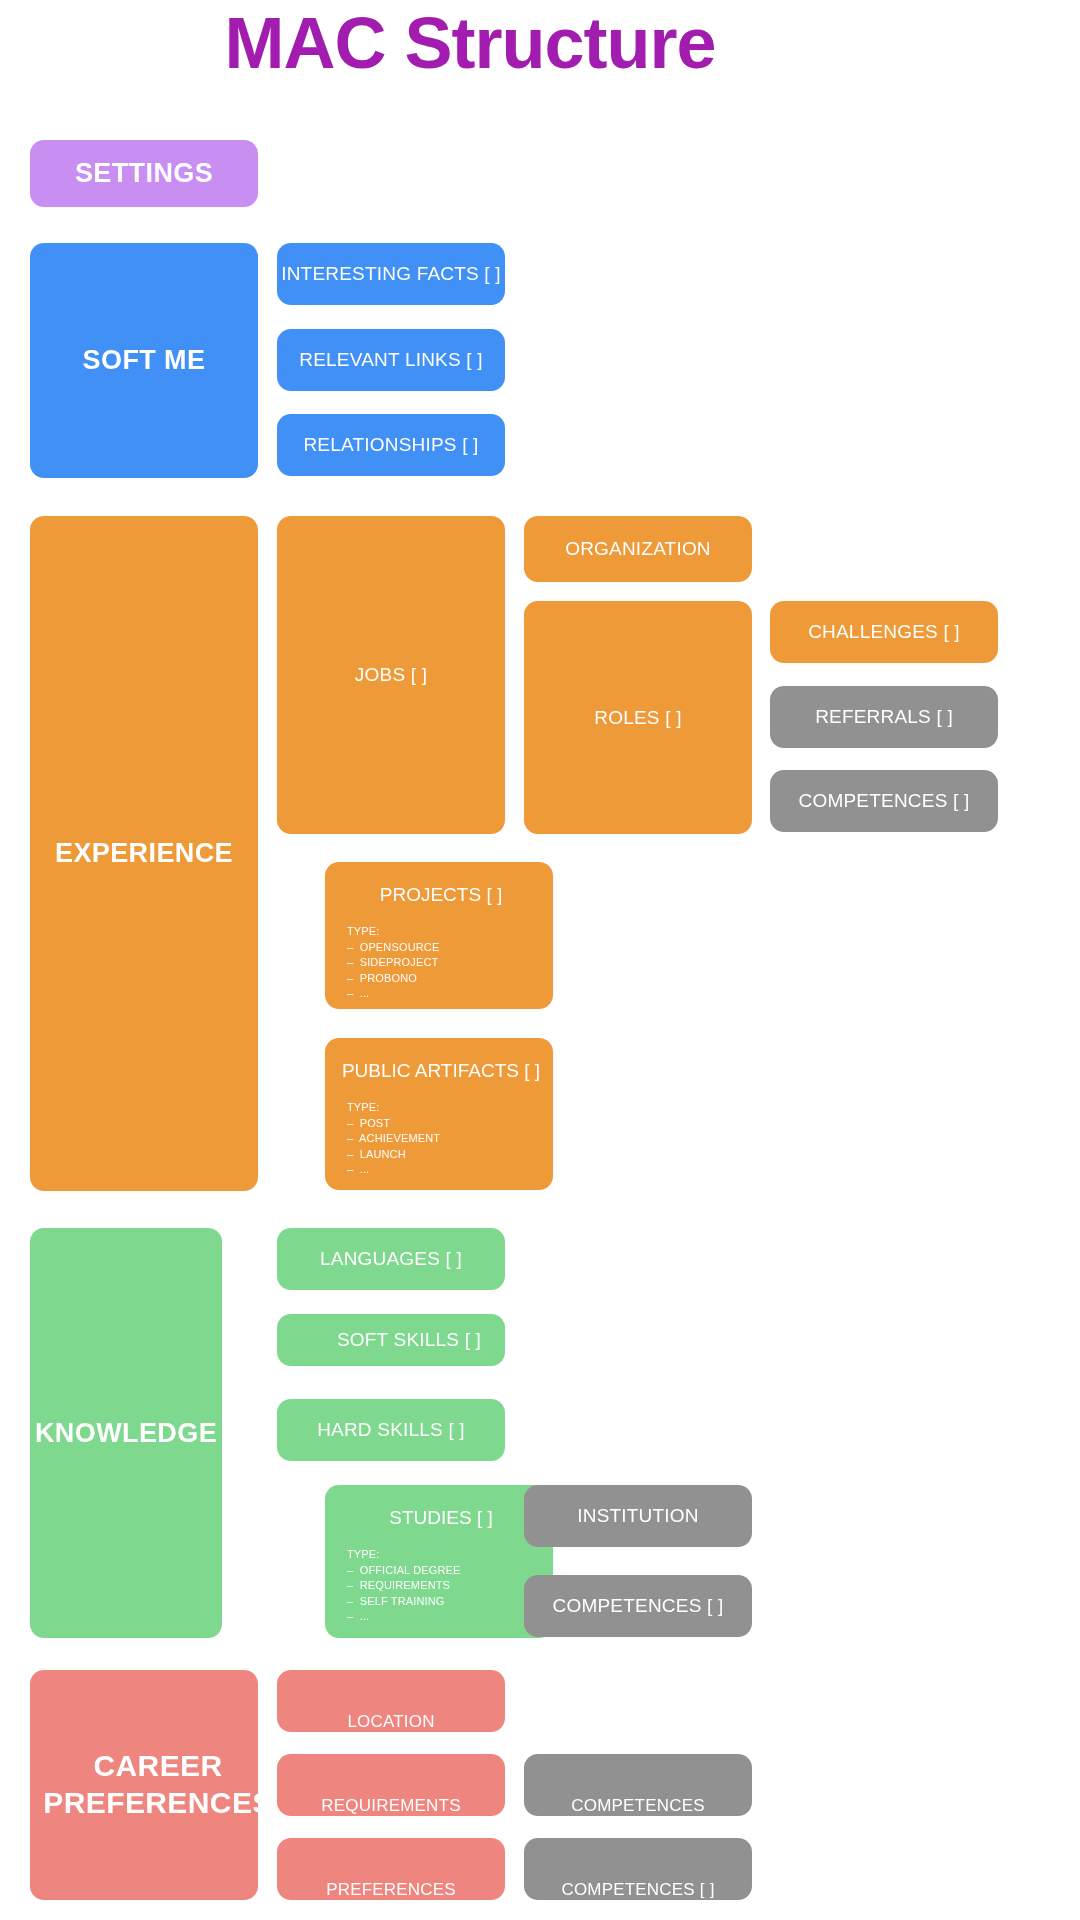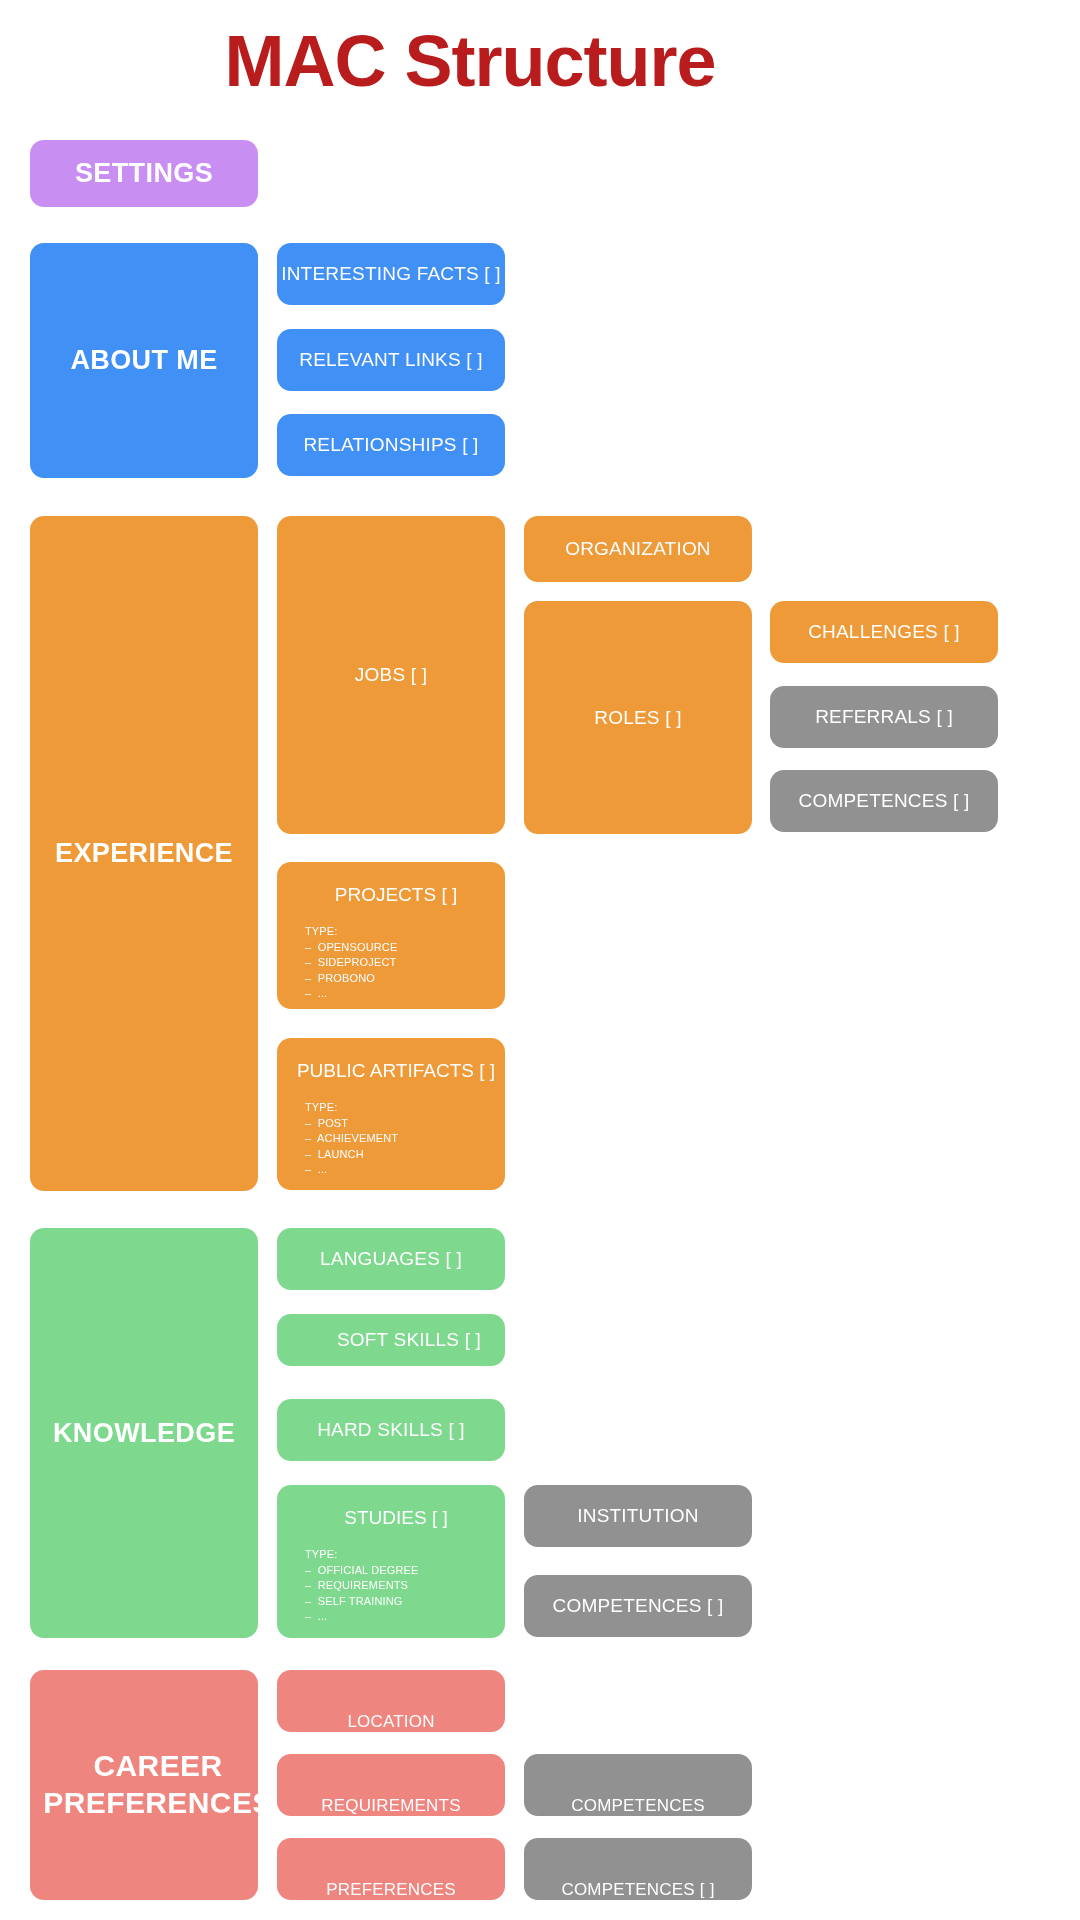--- a/index.html
+++ b/index.html
@@ -12,27 +12,27 @@
     width: 1080px;
     height: 1920px;
     font-family: "Liberation Sans", sans-serif;
     position: relative;
     overflow: hidden;
   }
 
   #page-title {
     position: absolute;
     left: 0;
-    top: 22px;
+    top: 4px;
     width: 940px;
     text-align: center;
     font-size: 72px;
     font-weight: bold;
     letter-spacing: -1px;
-    color: #b91c1c;
+    color: #a21caf;
     line-height: 1.1;
   }
 
   .node {
     position: absolute;
     border-radius: 14px;
     color: #ffffff;
     display: flex;
     flex-direction: column;
     align-items: center;
@@ -71,21 +71,22 @@
     font-size: 17px;
     font-weight: normal;
     letter-spacing: 0.2px;
     justify-content: flex-end;
   }
 
   
   .node.with-list {
     justify-content: flex-start;
     align-items: stretch;
-    padding: 22px 0 0 10px;
+    padding: 22px 0 0 4px;
+    margin-left: 48px;
   }
   .node.with-list .node-label {
     text-align: center;
     font-size: 19px;
     width: 100%;
   }
   .type-block {
     margin-top: 18px;
     padding-left: 18px;
     text-align: left;
@@ -99,21 +100,21 @@
 </head>
 <body>
 
 <div id="page-title">MAC Structure</div>
 
 <div class="node c-purple t-root" style="left:30px; top:140px; width:228px; height:67px;">
   <span class="node-label">SETTINGS</span>
 </div>
 
 <div class="node c-blue t-root" style="left:30px; top:243px; width:228px; height:235px;">
-  <span class="node-label">ABOUT ME</span>
+  <span class="node-label">SOFT ME</span>
 </div>
 
 <div class="node c-blue t-child" style="left:277px; top:243px; width:228px; height:62px;">
   <span class="node-label">INTERESTING FACTS [ ]</span>
 </div>
 <div class="node c-blue t-child" style="left:277px; top:329px; width:228px; height:62px;">
   <span class="node-label">RELEVANT LINKS [ ]</span>
 </div>
 <div class="node c-blue t-child" style="left:277px; top:414px; width:228px; height:62px;">
   <span class="node-label">RELATIONSHIPS [ ]</span>
@@ -160,21 +161,21 @@
   <span class="node-label">PUBLIC ARTIFACTS [ ]</span>
   <div class="type-block">
     <span class="type-heading">TYPE:</span>
     <span class="type-item">–  POST</span>
     <span class="type-item">–  ACHIEVEMENT</span>
     <span class="type-item">–  LAUNCH</span>
     <span class="type-item">–  ...</span>
   </div>
 </div>
 
-<div class="node c-green t-root" style="left:30px; top:1228px; width:228px; height:410px;">
+<div class="node c-green t-root" style="left:30px; top:1228px; width:192px; height:410px;">
   <span class="node-label">KNOWLEDGE</span>
 </div>
 
 <div class="node c-green t-child" style="left:277px; top:1228px; width:228px; height:62px;">
   <span class="node-label">LANGUAGES [ ]</span>
 </div>
 <div class="node c-green t-child" style="left:277px; top:1314px; width:228px; height:52px;padding-left:36px;">
   <span class="node-label">SOFT SKILLS [ ]</span>
 </div>
 <div class="node c-green t-child" style="left:277px; top:1399px; width:228px; height:62px;">

